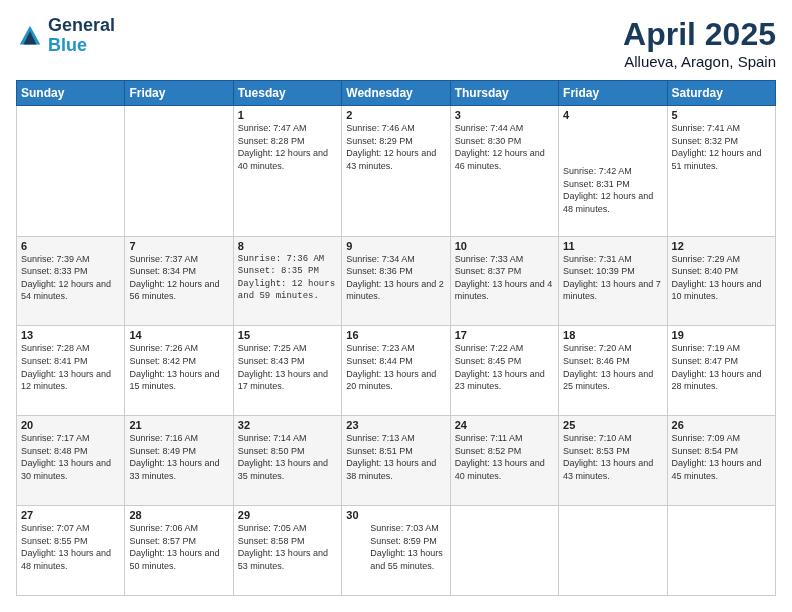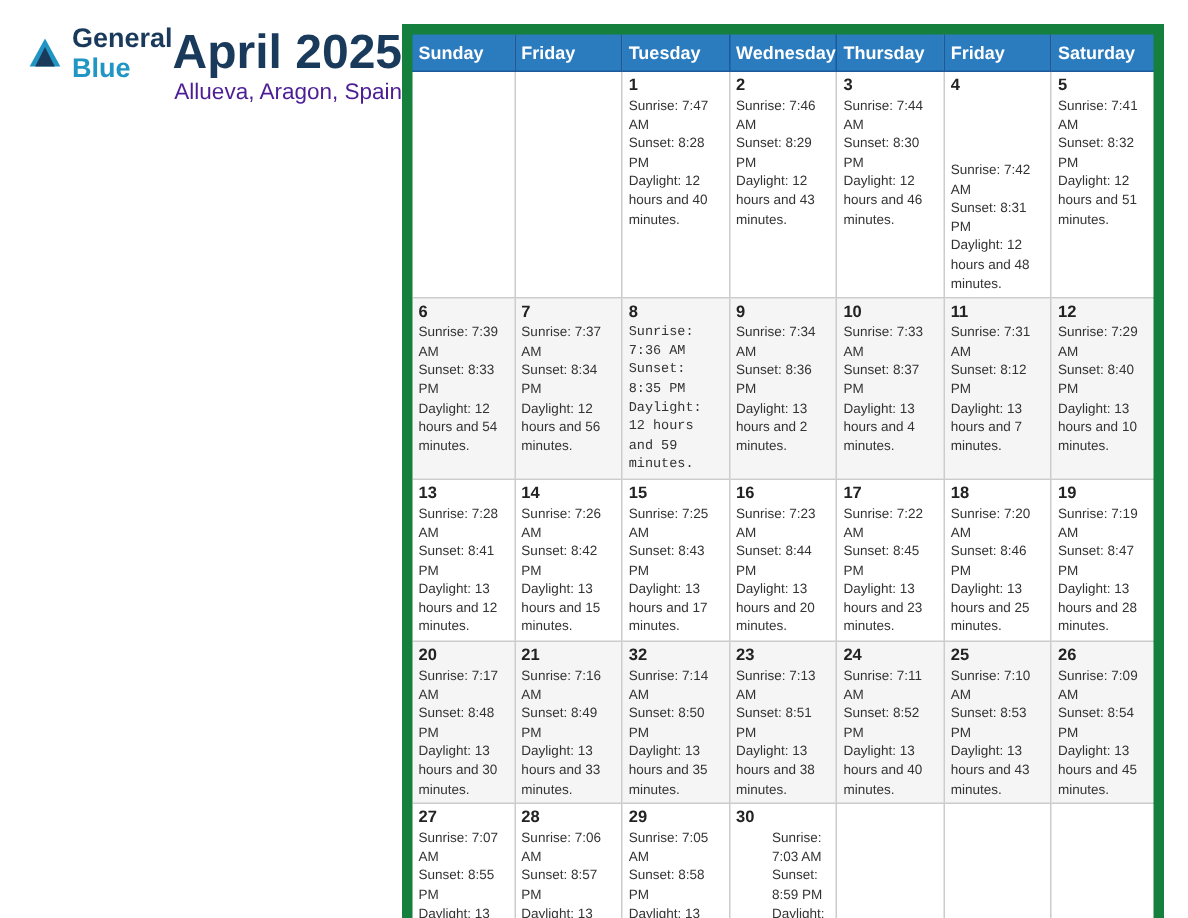--- a/index.html
+++ b/index.html
@@ -8,21 +8,21 @@
       height: 612px;
       font-family: Arial, sans-serif;
       background: #fff;
       overflow: hidden;
     }
     .page {
       width: 792px;
       height: 612px;
       padding: 16px;
       display: flex;
-      flex-direction: row;
+      flex-direction: column;
     }
     .header {
       display: flex;
       justify-content: space-between;
       align-items: flex-start;
       margin-bottom: 10px;
     }
     .logo {
       display: flex;
       align-items: center;
@@ -41,25 +41,25 @@
     .title-block {
       text-align: right;
     }
     .main-title {
       font-size: 32px;
       font-weight: bold;
       color: #1a3a5c;
     }
     .subtitle {
       font-size: 15px;
-      color: #4c1d95;
+      color: #0f172a;
     }
     .calendar {
       flex: 1;
-      border: 7px solid #15803d;
+      border: 1px solid #15803d;
       border-collapse: collapse;
       width: 100%;
       table-layout: fixed;
     }
     .calendar th {
       background: #2b7bbf;
       color: #fff;
       font-size: 12px;
       font-weight: bold;
       padding: 5px 4px;
@@ -191,21 +191,21 @@
           </td>
           <td>
             <span class="day-num">10</span>
             <div class="day-info" style="white-space: pre-line;">Sunrise: 7:33 AM
 Sunset: 8:37 PM
 Daylight: 13 hours and 4 minutes.</div>
           </td>
           <td>
             <span class="day-num">11</span>
             <div class="day-info" style="white-space: pre-line;">Sunrise: 7:31 AM
-Sunset: 8:12 PM
+Sunset: 10:39 PM
 Daylight: 13 hours and 7 minutes.</div>
           </td>
           <td>
             <span class="day-num">12</span>
             <div class="day-info" style="white-space: pre-line;">Sunrise: 7:29 AM
 Sunset: 8:40 PM
 Daylight: 13 hours and 10 minutes.</div>
           </td>
         </tr>
         <tr class="row-white">

